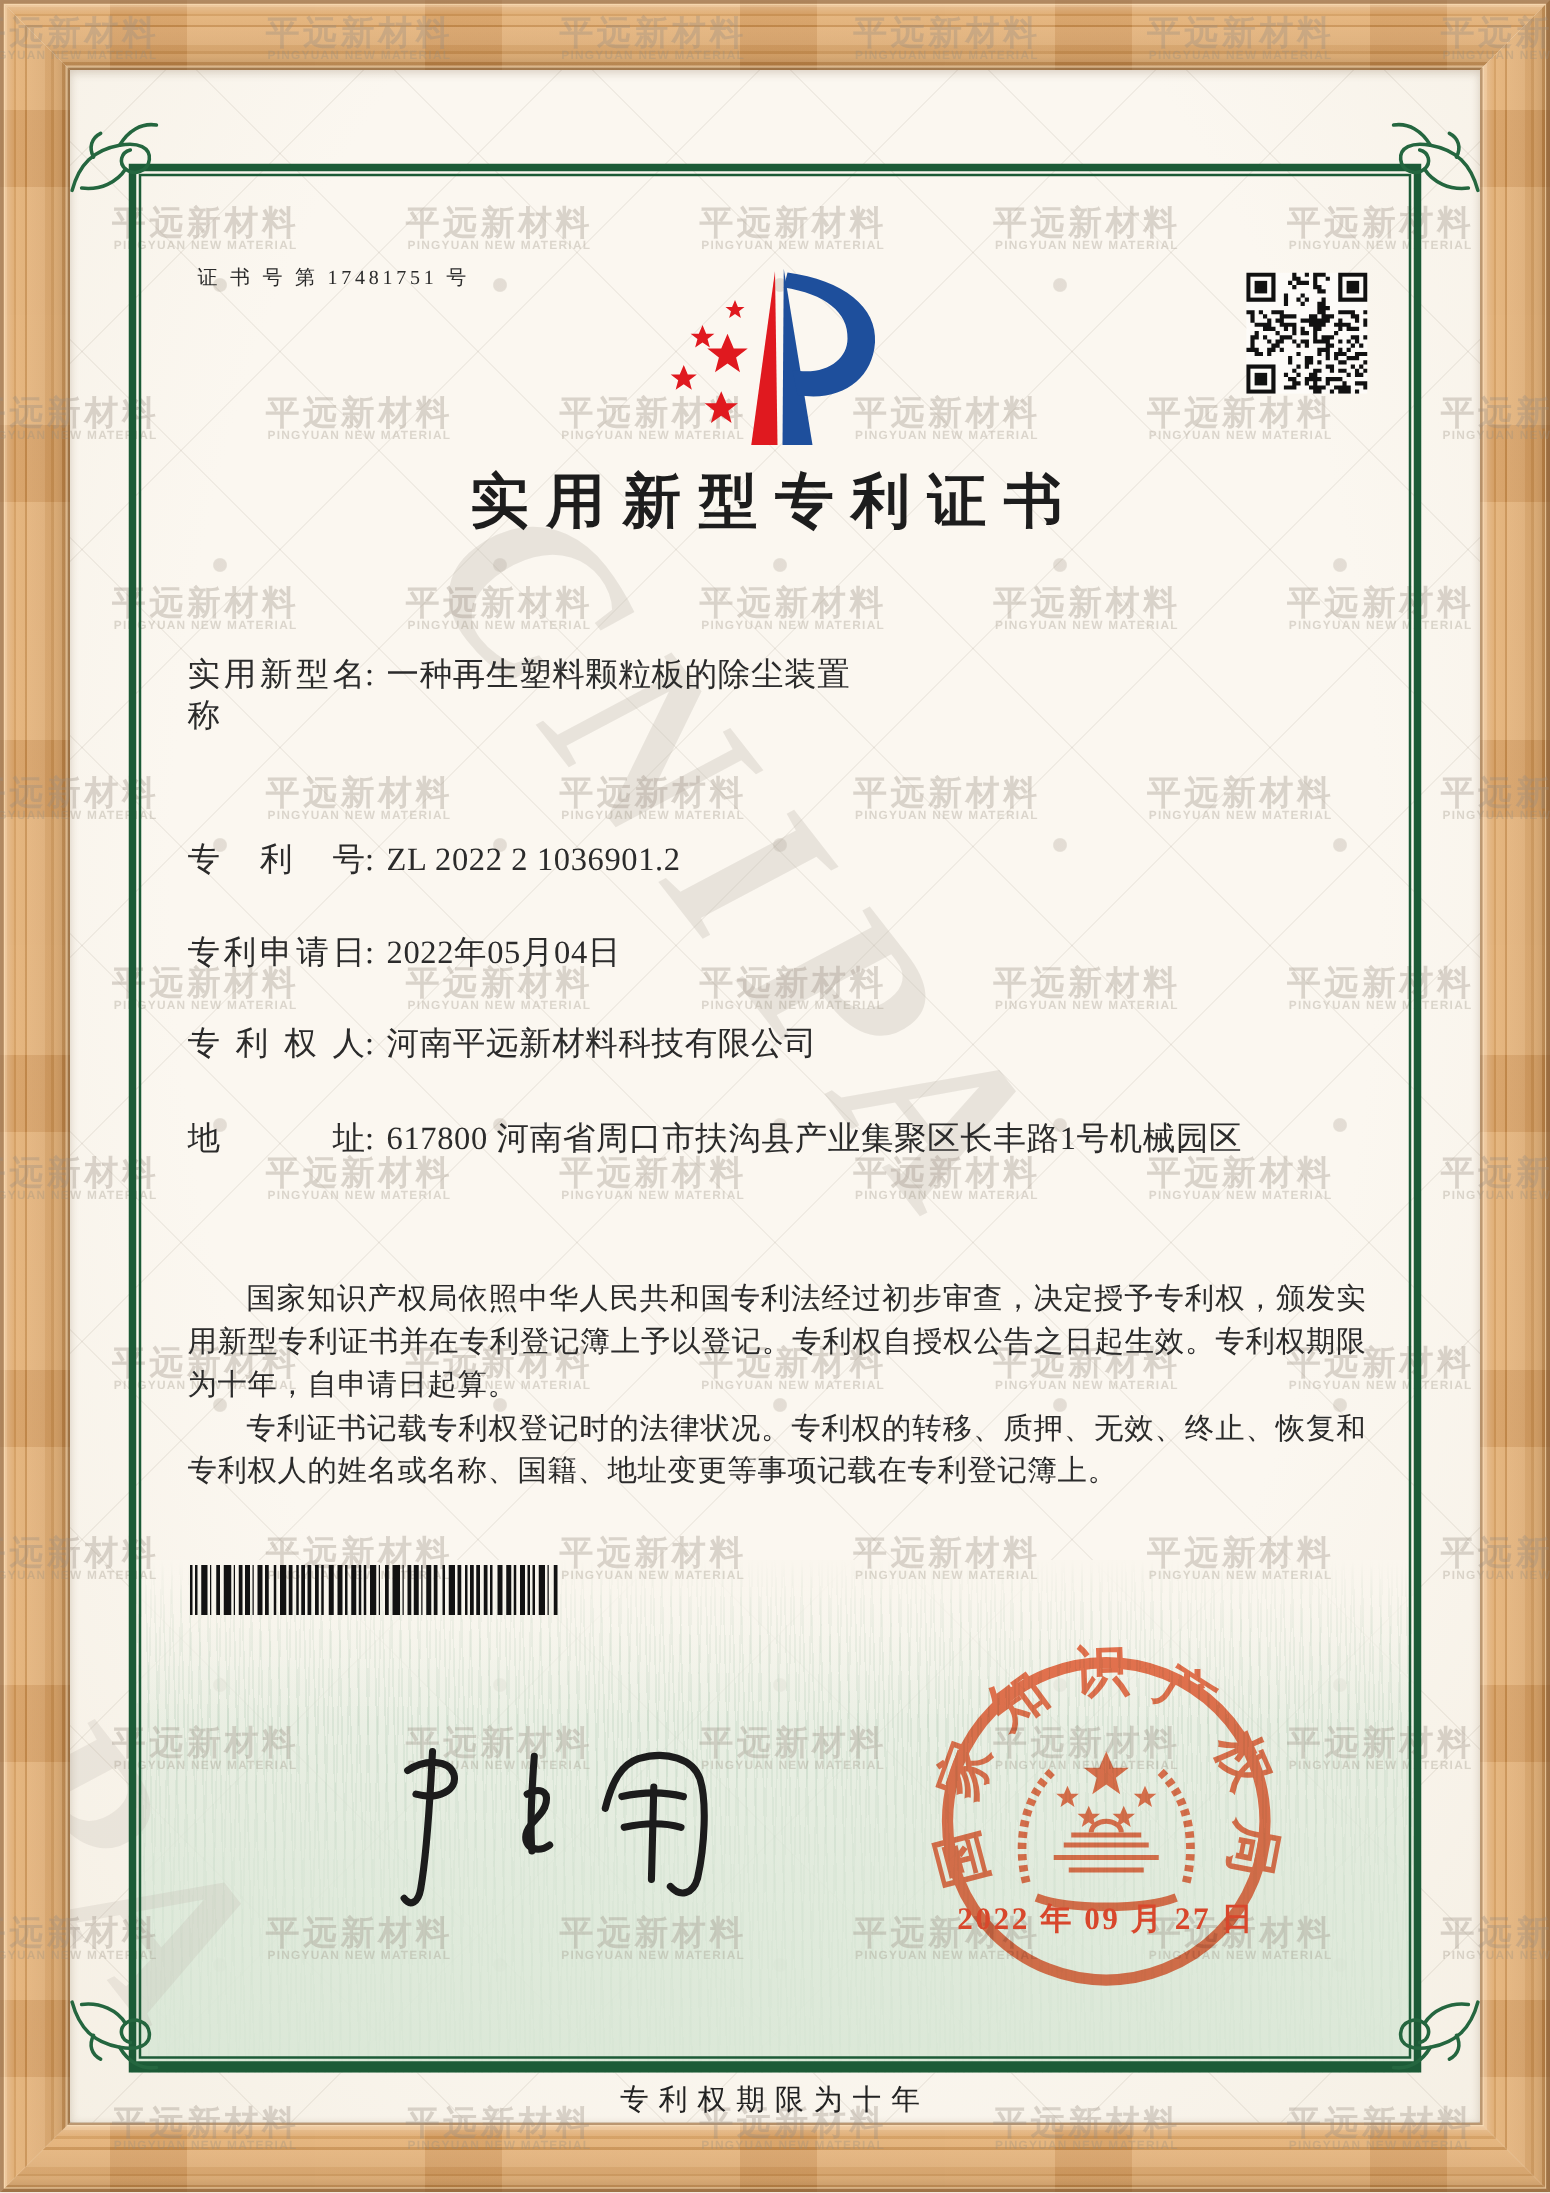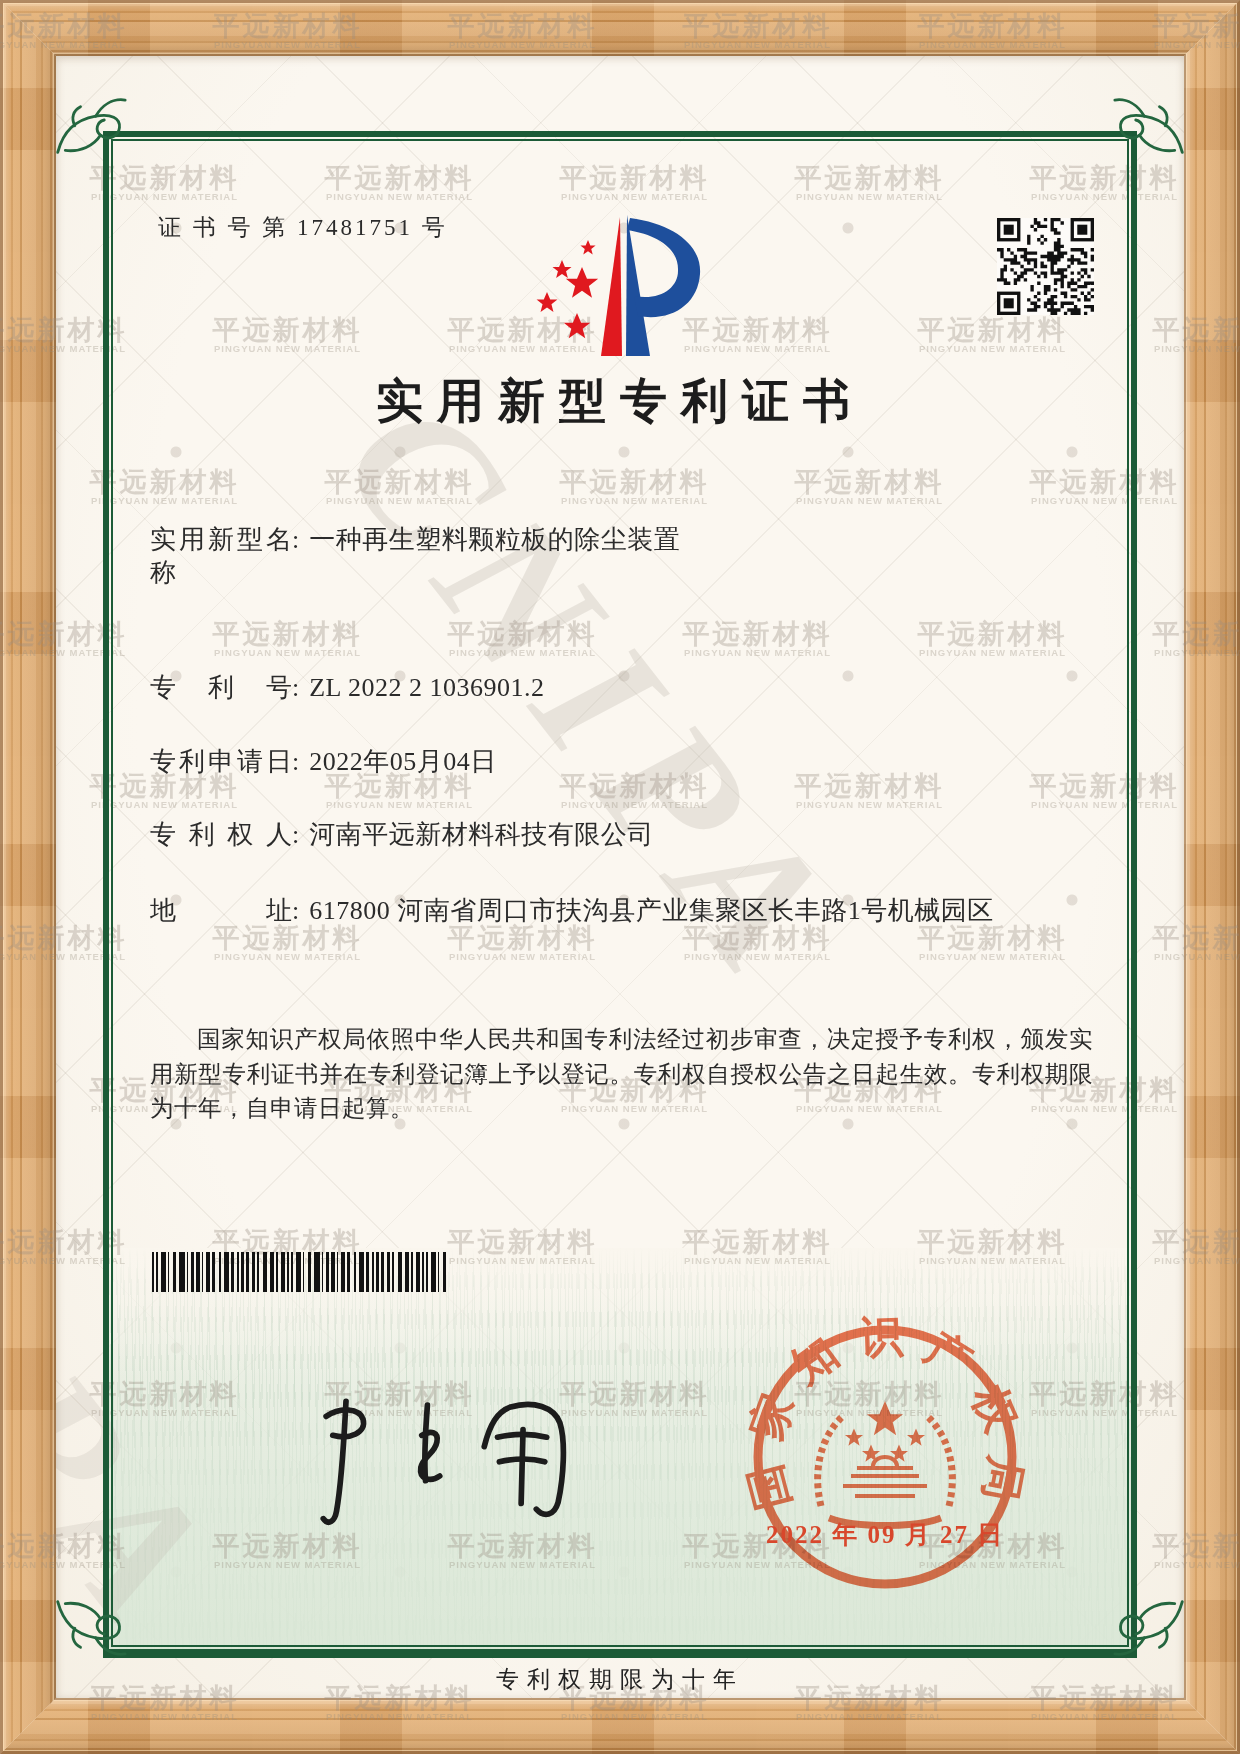--- a/index.html
+++ b/index.html
@@ -73,21 +73,21 @@
     border:6px solid var(--border-green,#1c5b37);border-bottom-width:9px;pointer-events:none}
   .green-border::after{content:"";position:absolute;inset:2px;border:2px solid var(--border-green,#1c5b37)}
   .orn{position:absolute;z-index:6;width:76px;height:76px;pointer-events:none}
   .orn.tl{left:52px;top:82px;transform:scale(1,1)}
   .orn.tr{left:1112px;top:82px;transform:scale(-1,1)}
   .orn.bl{left:52px;top:1596px;transform:scale(1,-1)}
   .orn.br{left:1112px;top:1596px;transform:scale(-1,-1)}
 
   
   .content{position:absolute;inset:0;z-index:7;color:var(--text,#2b2b2b)}
-  .cert-no{position:absolute;left:158px;top:212px;font-size:23px;letter-spacing:3px}
+  .cert-no{position:absolute;left:158px;top:212px;font-size:16px;letter-spacing:3px}
   .logo{position:absolute;left:470px;top:210px;width:250px;height:152px}
   .qr{position:absolute;left:997px;top:218px;width:97px;height:97px}
   .title{position:absolute;left:103px;right:103px;top:370px;text-align:center;
     font-size:47px;font-weight:700;letter-spacing:14px;color:#1d1d1d}
 
   .frow{position:absolute;left:150px;right:105px;font-size:26px;line-height:33px}
   .flabel{display:inline-block;width:142px;text-align:justify;text-align-last:justify;vertical-align:top}
   .fcolon{display:inline-block;margin-right:10px;vertical-align:top}
   .fvalue{display:inline-block;vertical-align:top;letter-spacing:.5px}
   .fvalue.addr{width:748px}
@@ -510,20 +510,21 @@
     </div>
     <div class="frow" style="top:818px">
       <span class="flabel">专利权人</span><span class="fcolon">:</span><span class="fvalue">河南平远新材料科技有限公司</span>
     </div>
     <div class="frow" style="top:894px">
       <span class="flabel">地址</span><span class="fcolon">:</span><span class="fvalue addr">617800 河南省周口市扶沟县产业集聚区长丰路1号机械园区</span>
     </div>
 
     <div class="body-text">
       <p>国家知识产权局依照中华人民共和国专利法经过初步审查，决定授予专利权，颁发实用新型专利证书并在专利登记簿上予以登记。专利权自授权公告之日起生效。专利权期限为十年，自申请日起算。</p>
+      <p>专利证书记载专利权登记时的法律状况。专利权的转移、质押、无效、终止、恢复和专利权人的姓名或名称、国籍、地址变更等事项记载在专利登记簿上。</p>
     </div>
 
     <svg class="barcode" viewBox="0 0 302 40" preserveAspectRatio="none">
       <path id="barcodeBars" d="M0,0h2v40h-2zM4,0h2v40h-2zM9,0h5v40h-5zM16,0h1v40h-1zM21,0h3v40h-3zM27,0h6v40h-6zM35,0h1v40h-1zM39,0h3v40h-3zM44,0h4v40h-4zM50,0h1v40h-1zM54,0h4v40h-4zM60,0h3v40h-3zM67,0h2v40h-2zM72,0h5v40h-5zM79,0h3v40h-3zM85,0h2v40h-2zM89,0h3v40h-3zM94,0h3v40h-3zM100,0h3v40h-3zM105,0h2v40h-2zM111,0h4v40h-4zM118,0h4v40h-4zM124,0h2v40h-2zM129,0h4v40h-4zM135,0h2v40h-2zM139,0h2v40h-2zM144,0h5v40h-5zM151,0h1v40h-1zM156,0h3v40h-3zM162,0h6v40h-6zM170,0h1v40h-1zM174,0h3v40h-3zM179,0h4v40h-4zM185,0h1v40h-1zM189,0h4v40h-4zM195,0h3v40h-3zM202,0h2v40h-2zM207,0h5v40h-5zM214,0h3v40h-3zM220,0h2v40h-2zM224,0h3v40h-3zM229,0h3v40h-3zM235,0h3v40h-3zM240,0h2v40h-2zM246,0h4v40h-4zM253,0h4v40h-4zM259,0h2v40h-2zM264,0h4v40h-4zM270,0h2v40h-2zM274,0h2v40h-2zM279,0h5v40h-5zM286,0h1v40h-1zM291,0h3v40h-3z" fill="#121212"></path>
     </svg>
 
 
     <svg class="signature" viewBox="0 0 320 150">
       <g fill="none" stroke="#1c1c1c" stroke-width="6" stroke-linecap="round" stroke-linejoin="round">
         <path d="M45,30 C60,20 80,21 84,33 C88,47 70,55 52,50"></path>

